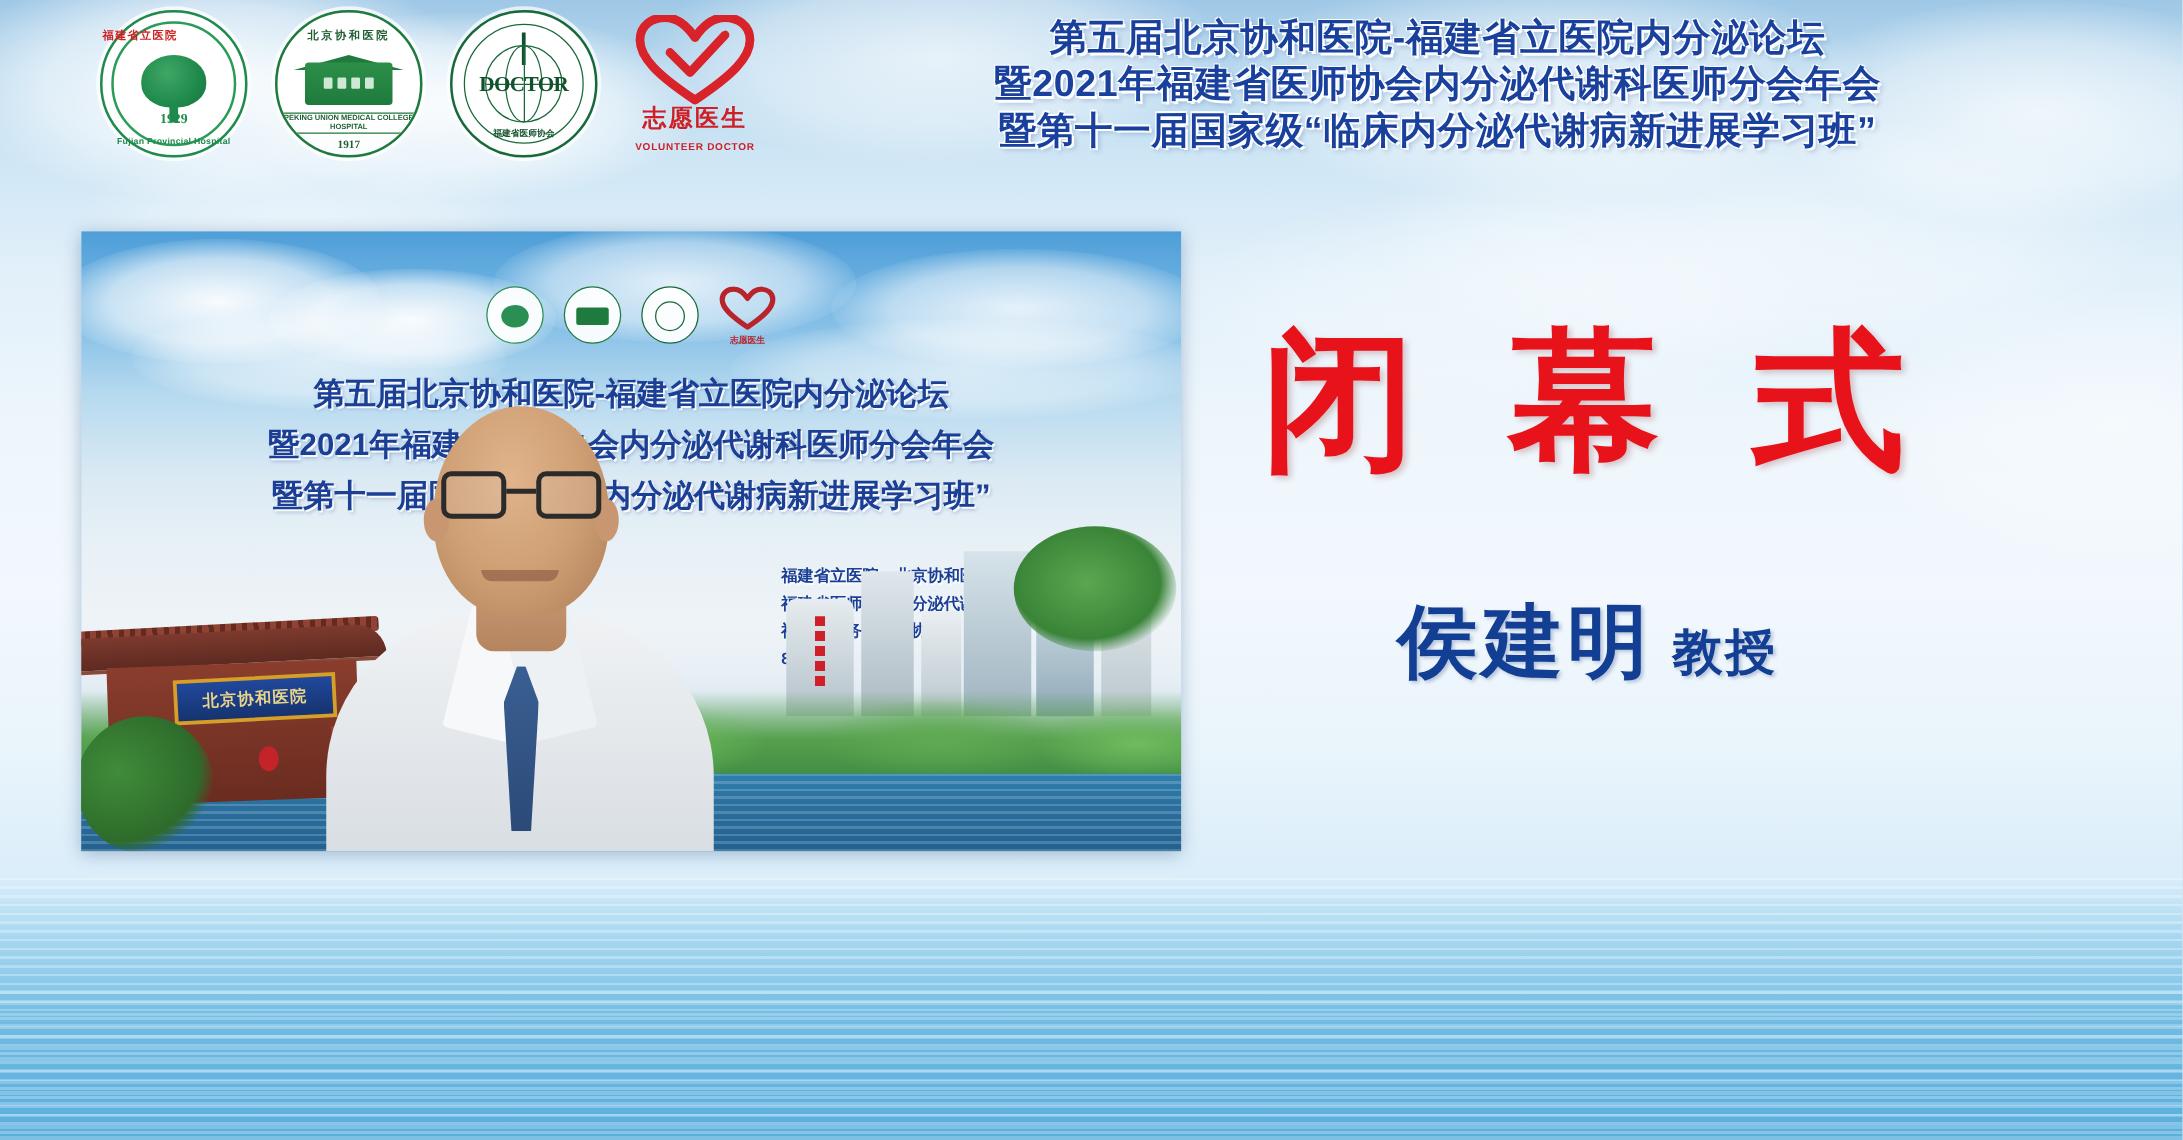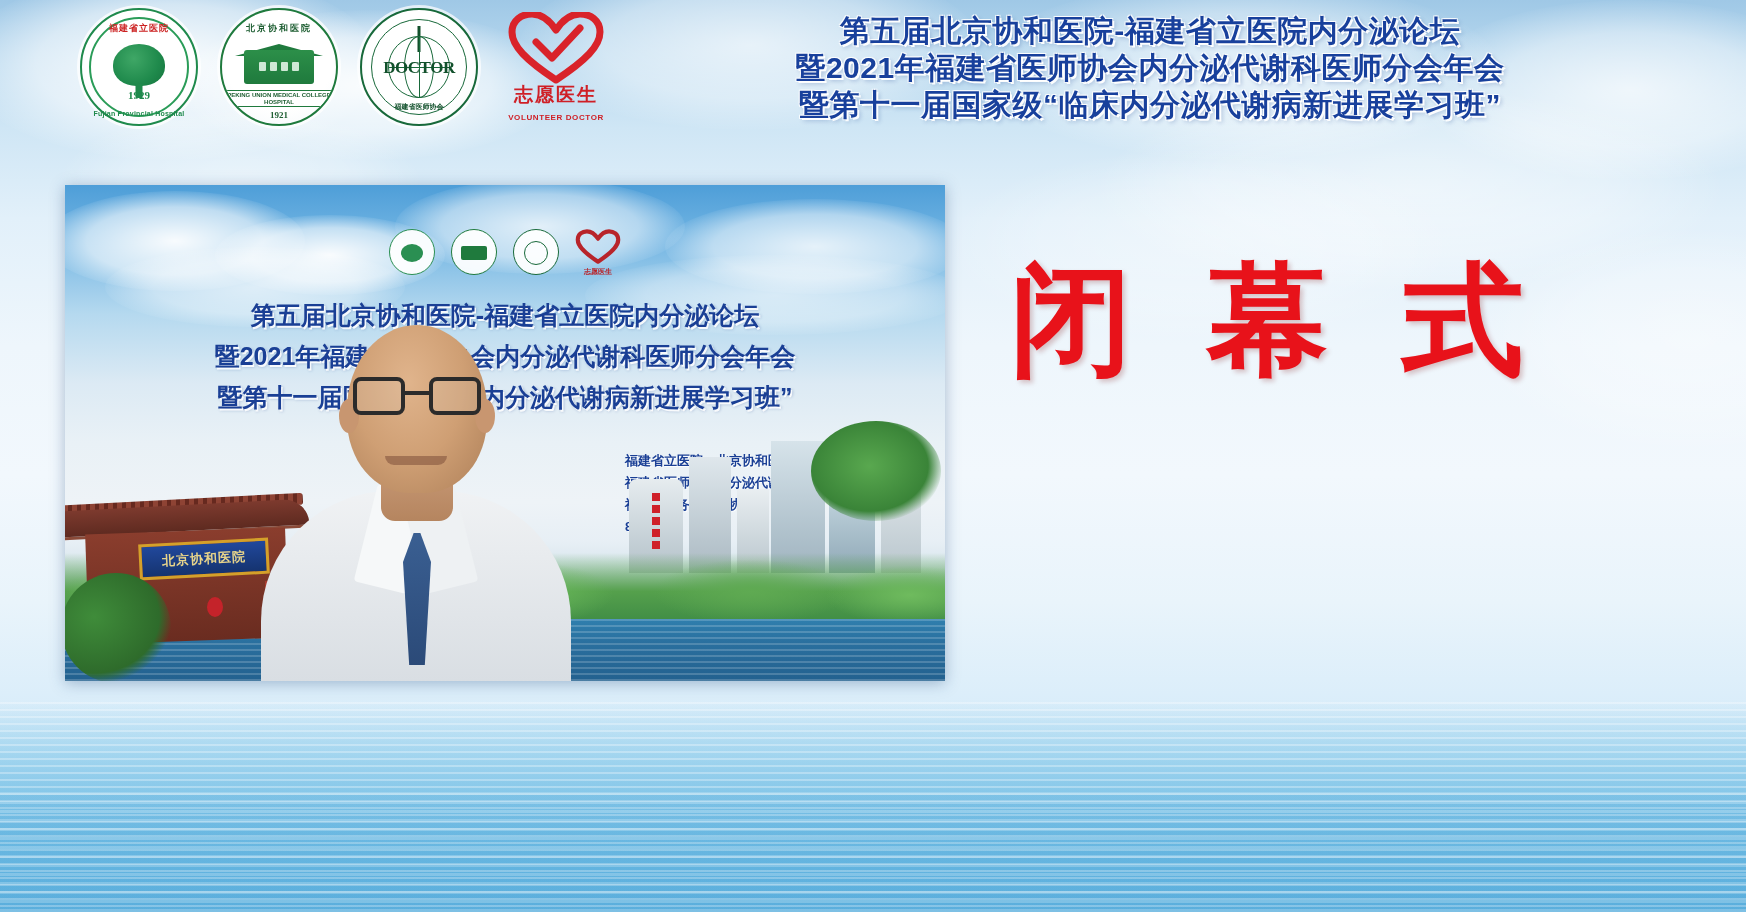--- a/index.html
+++ b/index.html
@@ -81,21 +81,21 @@
     background:radial-gradient(circle at 50% 45%, #ffffff 62%, #f4f8fb 100%);
     border:2px solid #1f8a4c; box-shadow:0 0 0 3px rgba(255,255,255,.75);
     display:flex; align-items:center; justify-content:center; }
   .logo1 .ring { position:absolute; inset:7px; border:2px solid #2a9c58; border-radius:50%; }
   .logo1 .tree {
     width:52px; height:42px; border-radius:50% 50% 45% 45%;
     background:radial-gradient(circle at 40% 35%, #3fa766 0%, #1f8a4c 60%, #15733d 100%);
     position:relative; margin-top:-4px;
   }
   .logo1 .trunk { position:absolute; left:50%; bottom:-12px; width:7px; height:14px; background:#1f8a4c; transform:translateX(-50%); }
-  .logo1 .cn { position:absolute; top:12px; left:0; right:0; text-align:center;
+  .logo1 .cn { position:absolute; top:12px; left:0; right:0; 
     font-size:9px; color:#cc2222; letter-spacing:1px; font-weight:bold; }
   .logo1 .yr { position:absolute; bottom:23px; left:0; right:0; text-align:center;
     font-size:11px; color:#1f8a4c; font-weight:bold; font-family:"Liberation Serif", serif; }
   .logo1 .en { position:absolute; bottom:7px; left:0; right:0; text-align:center;
     font-size:7px; color:#1f8a4c; font-weight:bold; letter-spacing:.2px; }
 
   
   .logo2 { width:118px; height:118px; border-radius:50%;
     background:radial-gradient(circle at 50% 40%, #ffffff 62%, #f2f7fa 100%);
     border:2px solid #1f7a3d; box-shadow:0 0 0 3px rgba(255,255,255,.75);
@@ -366,21 +366,21 @@
         <div class="hall"></div>
         <div class="win">
             <i></i>
             <i></i>
             <i></i>
             <i></i>
           </div>
         <div class="band">
           <div class="en">PEKING UNION MEDICAL COLLEGE HOSPITAL</div>
         </div>
-        <div class="yr">1921</div>
+        <div class="yr">1917</div>
       </div>
 
       <div class="logo logo3">
         <div class="ring2"></div>
         <div class="rod"></div>
         <div class="globe"></div>
         <div class="gl2"></div>
         <div class="abbr">DOCTOR</div>
         <div class="cn">福建省医师协会</div>
       </div>
@@ -482,15 +482,19 @@
       <div class="sp-glass">
         <div class="lens l"></div>
         <div class="bridge"></div>
         <div class="lens r"></div>
       </div>
     </div>
   </div>
 
   <div class="closing">闭 幕 式</div>
 
+  <div class="speaker-name">
+    <span class="nm">侯建明</span>
+    <span class="ttl">教授</span>
+  </div>
 
 
 </div>
 
 </body></html>

